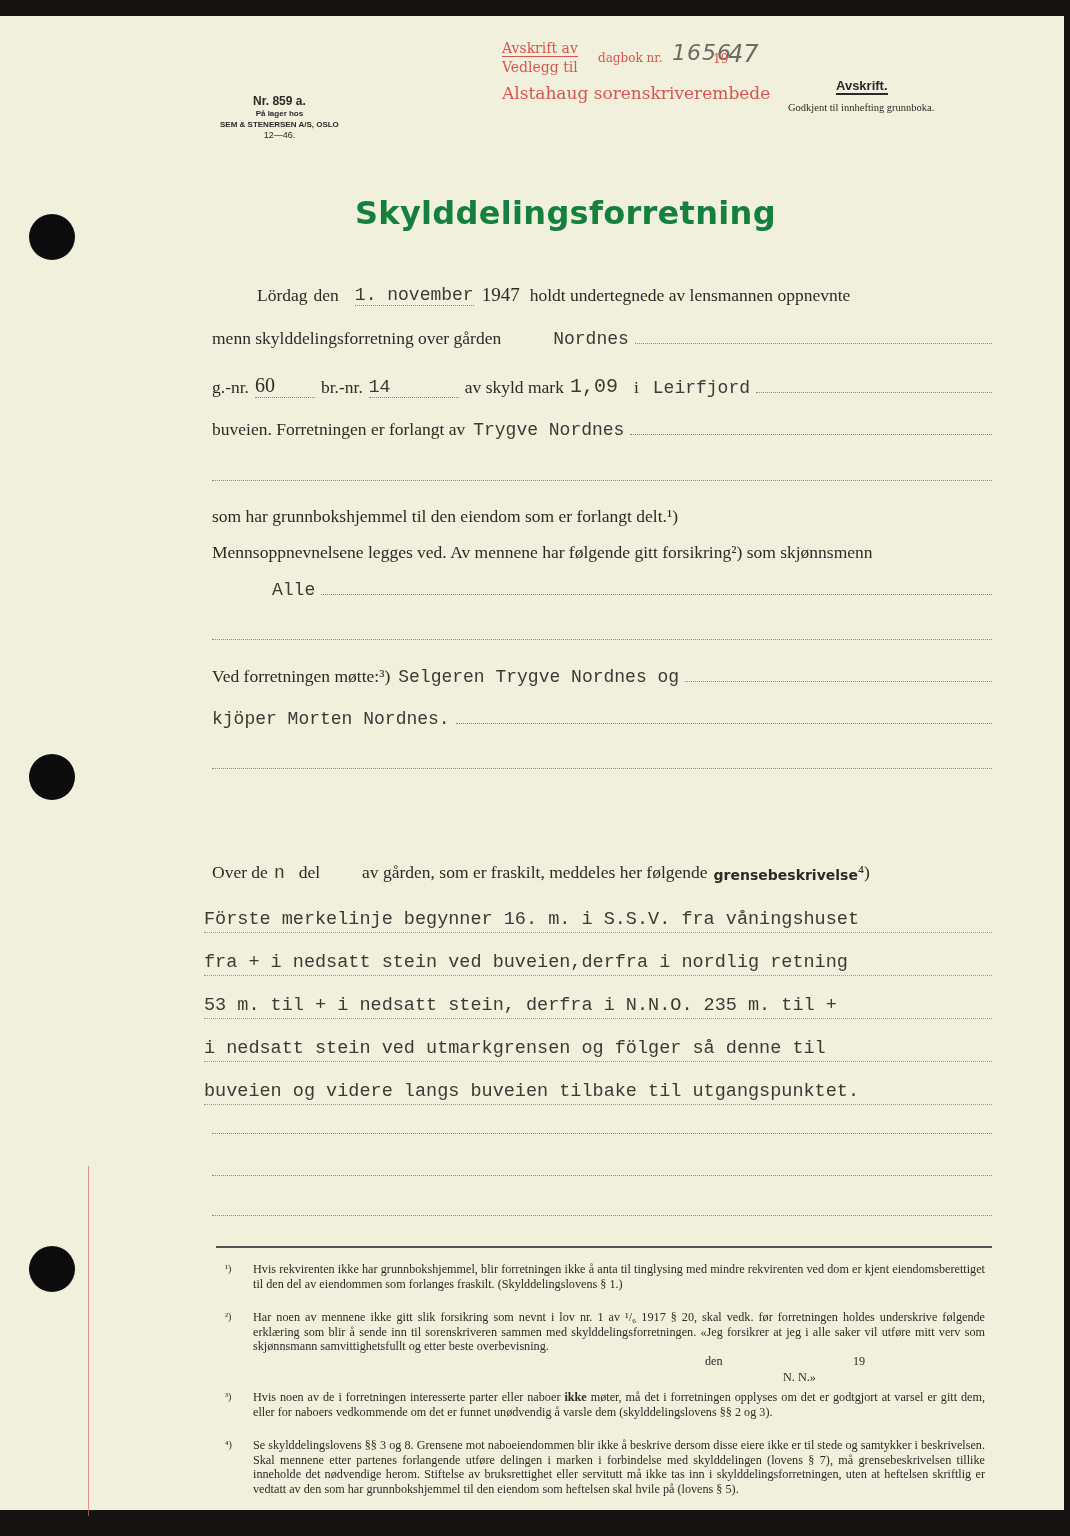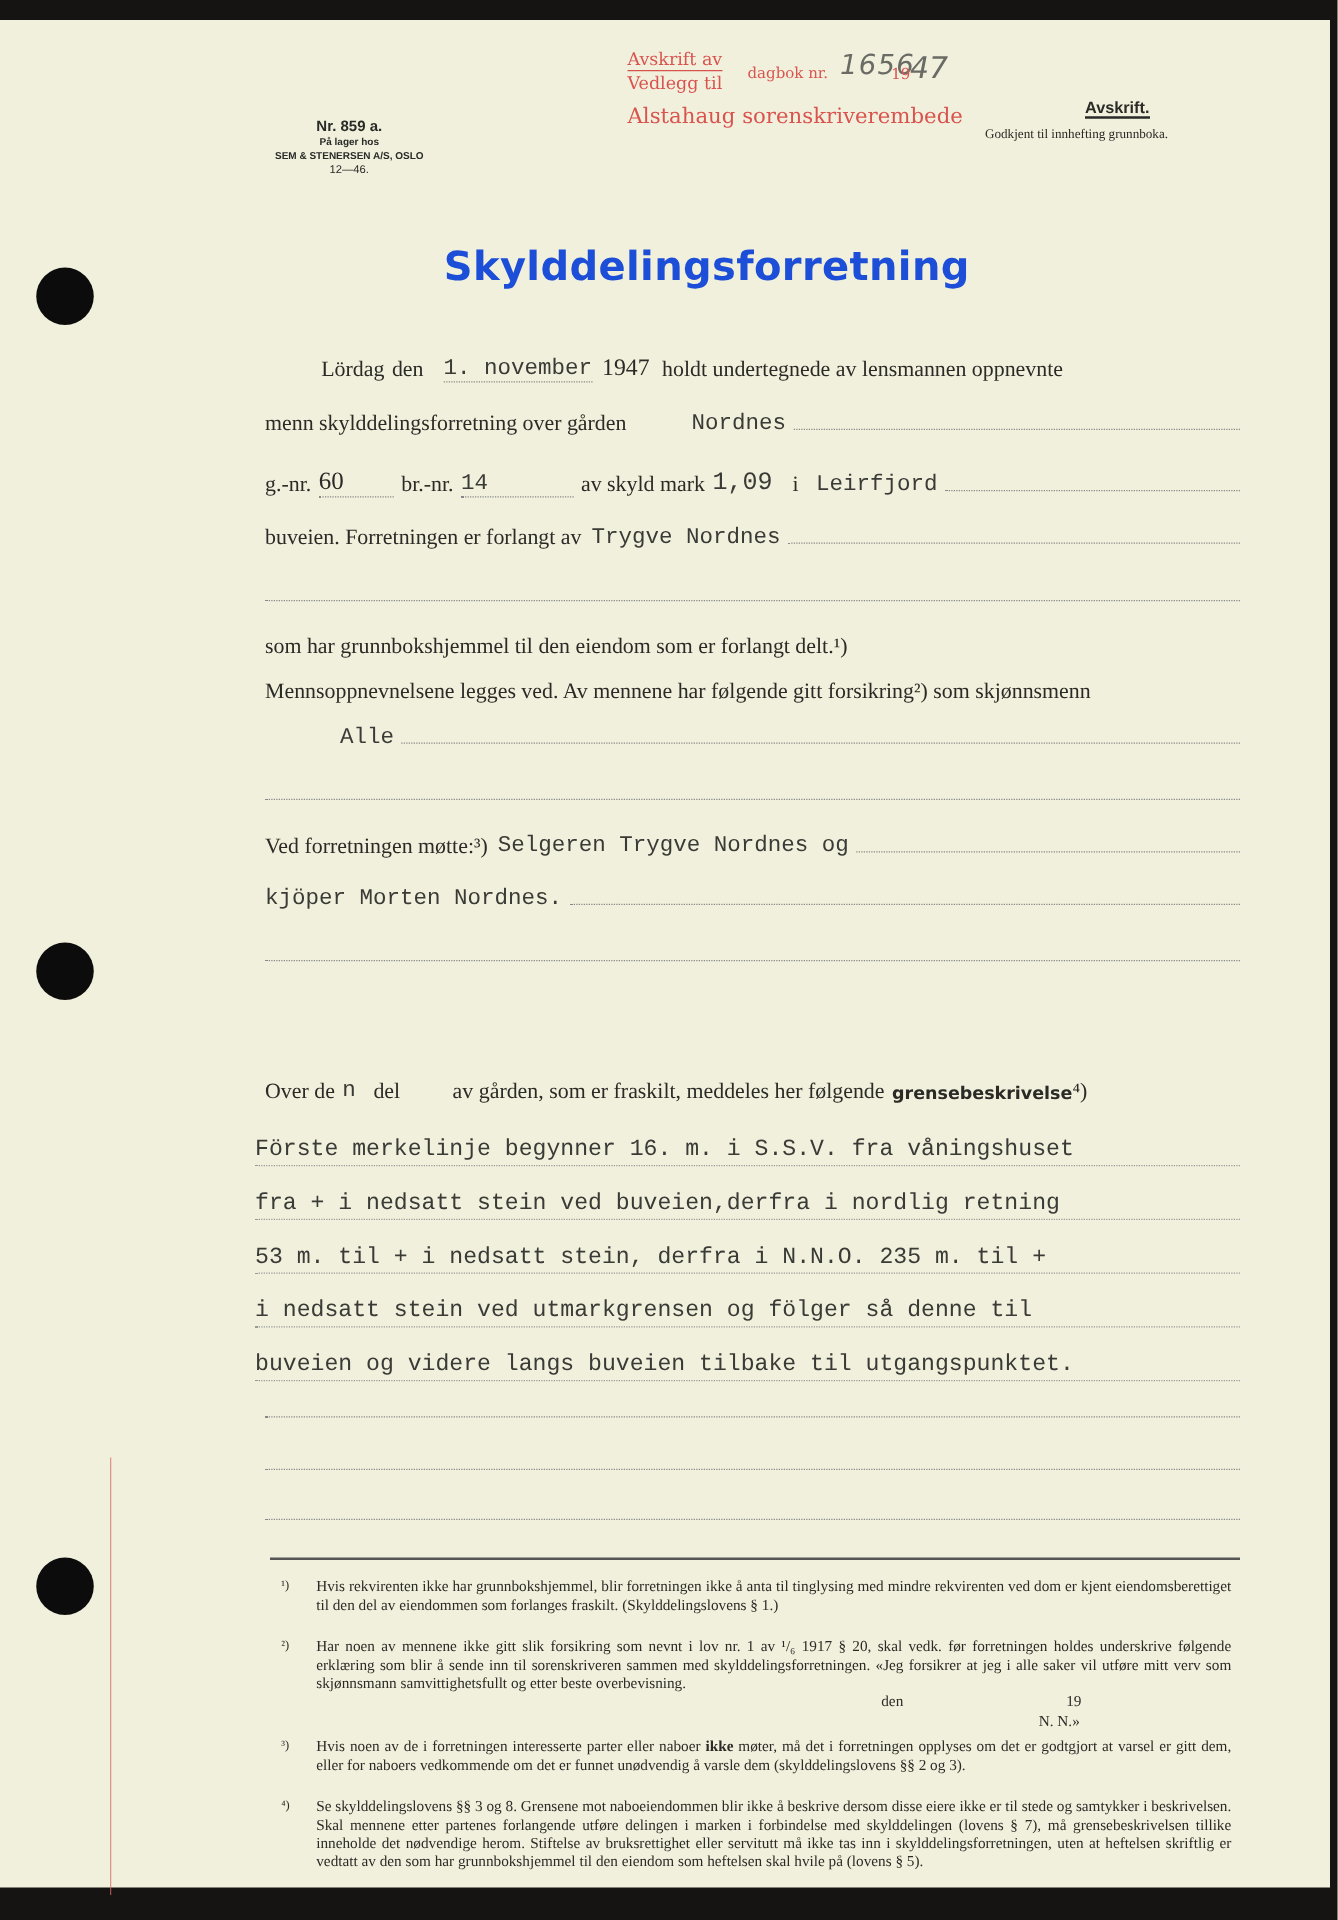--- a/index.html
+++ b/index.html
@@ -17,23 +17,23 @@
   .printer .small { font-size:8px; font-weight:bold; line-height:11px; }
   .stamp { color:#d9534f; font-family:"DejaVu Serif", serif; }
   .stamp-a { left:502px; top:24px; font-size:14px; border-bottom:1.5px solid #d9534f; line-height:16px; }
   .stamp-b { left:502px; top:43px; font-size:14px; }
   .stamp-c { left:502px; top:67px; font-size:17px; }
   .stamp-dag { left:598px; top:35px; font-size:12px; }
   .hand { font-family:"DejaVu Sans", sans-serif; color:#6b6b66; font-style:italic; }
   .hand-nr { left:672px; top:24px; font-size:22px; letter-spacing:1px; }
   .hand-yr { left:713px; top:36px; font-size:12px; }
   .hand-47 { left:728px; top:24px; font-size:24px; }
-  .avskrift { left:868px; top:62px; font-family:"Liberation Sans", sans-serif; font-weight:bold; font-size:13px; border-bottom:2px solid #2a2a28; }
+  .avskrift { left:836px; top:62px; font-family:"Liberation Sans", sans-serif; font-weight:bold; font-size:13px; border-bottom:2px solid #2a2a28; }
   .godkjent { left:788px; top:86px; font-size:10.5px;text-align:right; }
-  .title { left:355px; top:178px; font-family:"DejaVu Sans", sans-serif; font-weight:bold; font-size:32px; color:#1d4ed8; letter-spacing:.3px; }
+  .title { left:355px; top:178px; font-family:"DejaVu Sans", sans-serif; font-weight:bold; font-size:32px; color:#15803d; letter-spacing:.3px; }
   .line { position:absolute; left:212px; right:72px; display:flex; align-items:flex-end; font-size:17.5px; }
   .line .lbl { white-space:nowrap; }
   .fill { flex:1; border-bottom:1px dotted #888; margin-left:6px; position:relative; height:1px; align-self:flex-end; margin-bottom:5px; }
   .tw { font-family:"Liberation Mono", monospace; font-size:18px; color:#3a3a36; white-space:nowrap; }
   .dotline { position:absolute; left:212px; right:72px; border-bottom:1px dotted #888; }
   .typed-row { position:absolute; left:204px; right:72px; font-family:"Liberation Mono", monospace; font-size:18.5px; color:#3a3a36; white-space:nowrap; border-bottom:1px dotted #999; padding-bottom:2px; }
   .rule-solid { position:absolute; left:216px; right:72px; top:1230px; border-top:2px solid #555; }
   .fn { position:absolute; left:225px; width:760px; font-size:12.2px; line-height:14.6px; color:#2b2a26; }
   .fn .num { position:absolute; left:0; top:0; font-size:10px; }
   .fn .txt { margin-left:28px; text-align:justify; }
@@ -148,21 +148,21 @@
 
   <div class="fn" style="top:1246px">
     <span class="num">¹)</span>
     <div class="txt">Hvis rekvirenten ikke har grunnbokshjemmel, blir forretningen ikke å anta til tinglysing med mindre rekvirenten ved dom er kjent eiendomsberettiget til den del av eiendommen som forlanges fraskilt. (Skylddelingslovens § 1.)</div>
   </div>
   <div class="fn" style="top:1294px">
     <span class="num">²)</span>
     <div class="txt">Har noen av mennene ikke gitt slik forsikring som nevnt i lov nr. 1 av ¹/₆ 1917 § 20, skal vedk. før forretningen holdes underskrive følgende erklæring som blir å sende inn til sorenskriveren sammen med skylddelingsforretningen. «Jeg forsikrer at jeg i alle saker vil utføre mitt verv som skjønnsmann samvittighetsfullt og etter beste overbevisning.</div>
     <span class="abs" style="left:480px;top:44px">den</span>
     <span class="abs" style="left:628px;top:44px">19</span>
-    <span class="abs" style="left:606px;top:60px">N. N.»</span>
+    <span class="abs" style="left:558px;top:60px">N. N.»</span>
   </div>
   <div class="fn" style="top:1374px">
     <span class="num">³)</span>
     <div class="txt"><span>Hvis noen av de i forretningen interesserte parter eller naboer</span> <b class="bold">ikke</b> <span>møter, må det i forretningen opplyses om det er godtgjort at varsel er gitt dem, eller for naboers vedkommende om det er funnet unødvendig å varsle dem (skylddelingslovens §§ 2 og 3).</span></div>
   </div>
   <div class="fn" style="top:1422px">
     <span class="num">⁴)</span>
     <div class="txt">Se skylddelingslovens §§ 3 og 8. Grensene mot naboeiendommen blir ikke å beskrive dersom disse eiere ikke er til stede og samtykker i beskrivelsen. Skal mennene etter partenes forlangende utføre delingen i marken i forbindelse med skylddelingen (lovens § 7), må grensebeskrivelsen tillike inneholde det nødvendige herom. Stiftelse av bruksrettighet eller servitutt må ikke tas inn i skylddelingsforretningen, uten at heftelsen skriftlig er vedtatt av den som har grunnbokshjemmel til den eiendom som heftelsen skal hvile på (lovens § 5).</div>
   </div>
 </div>

